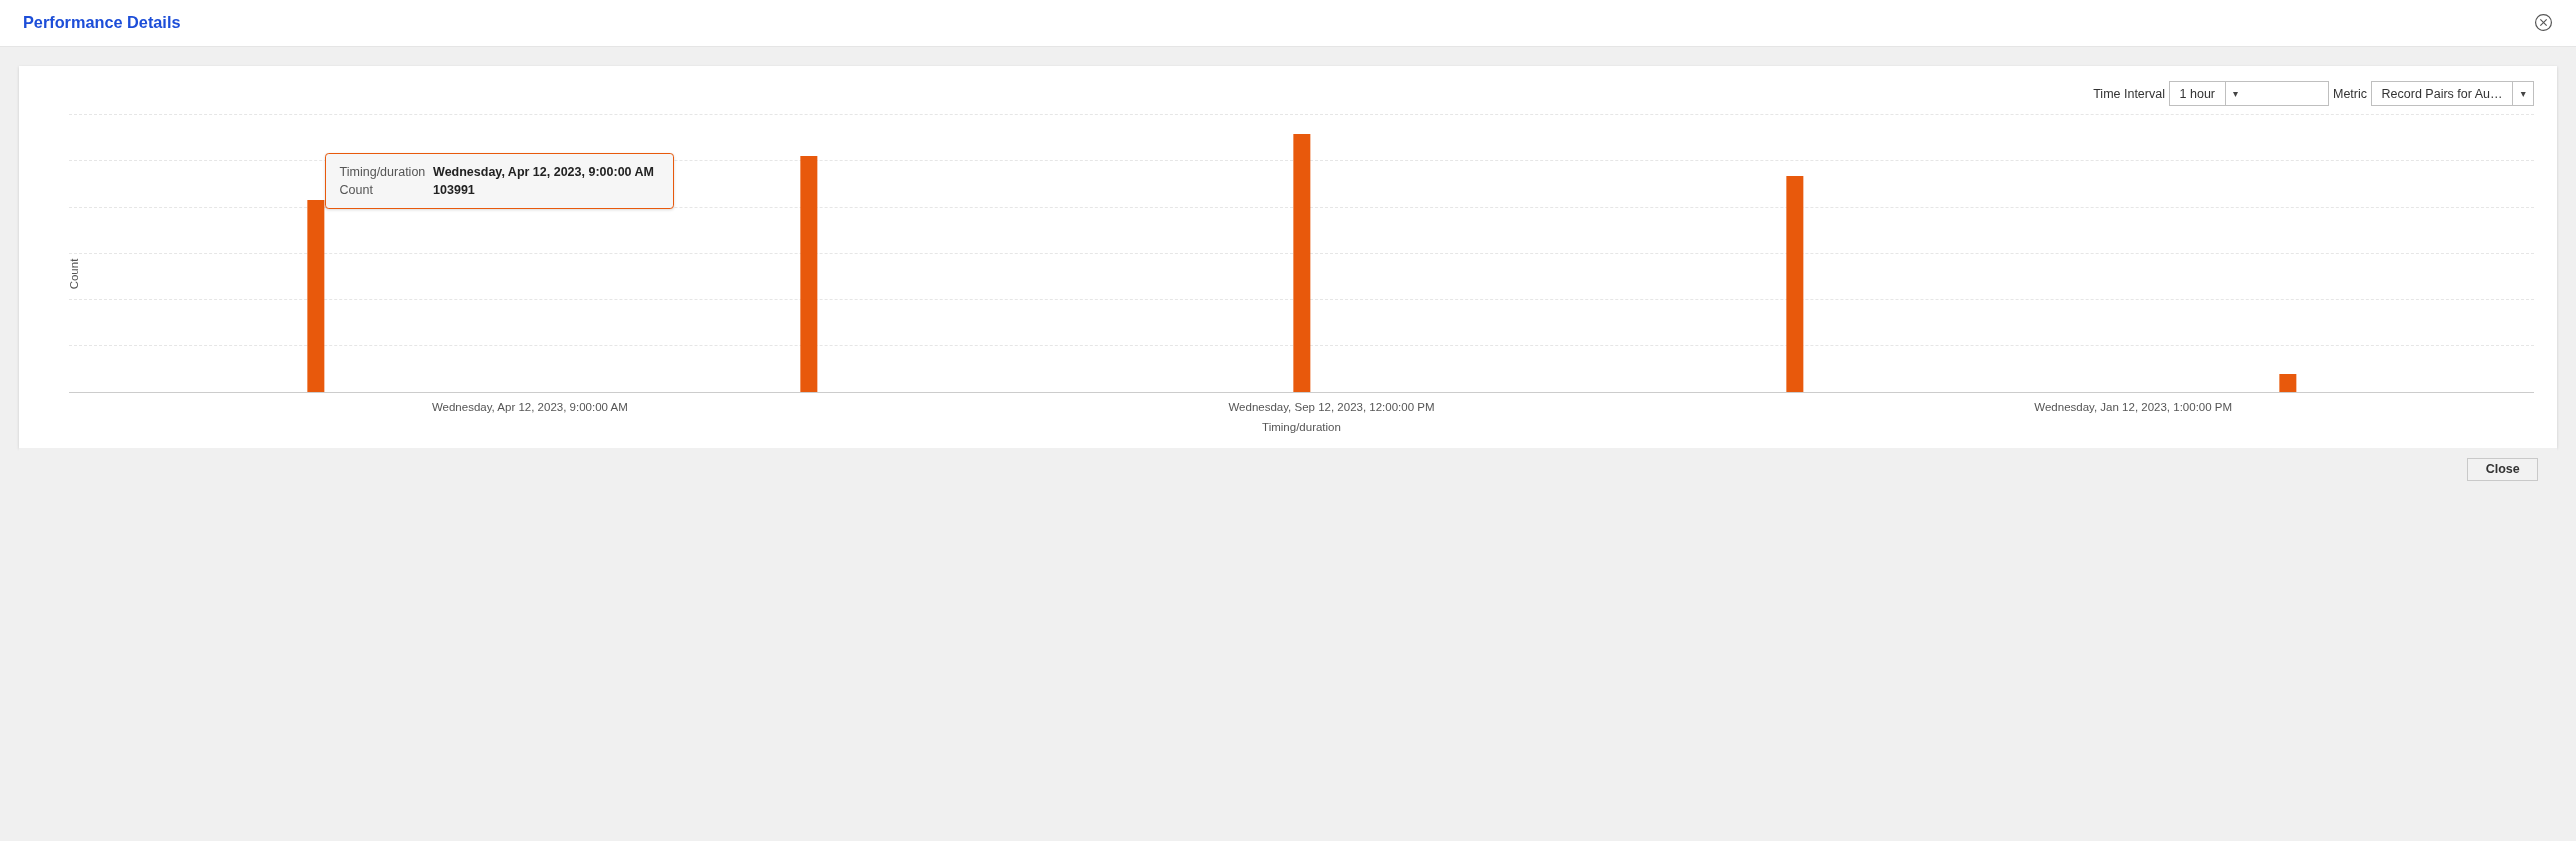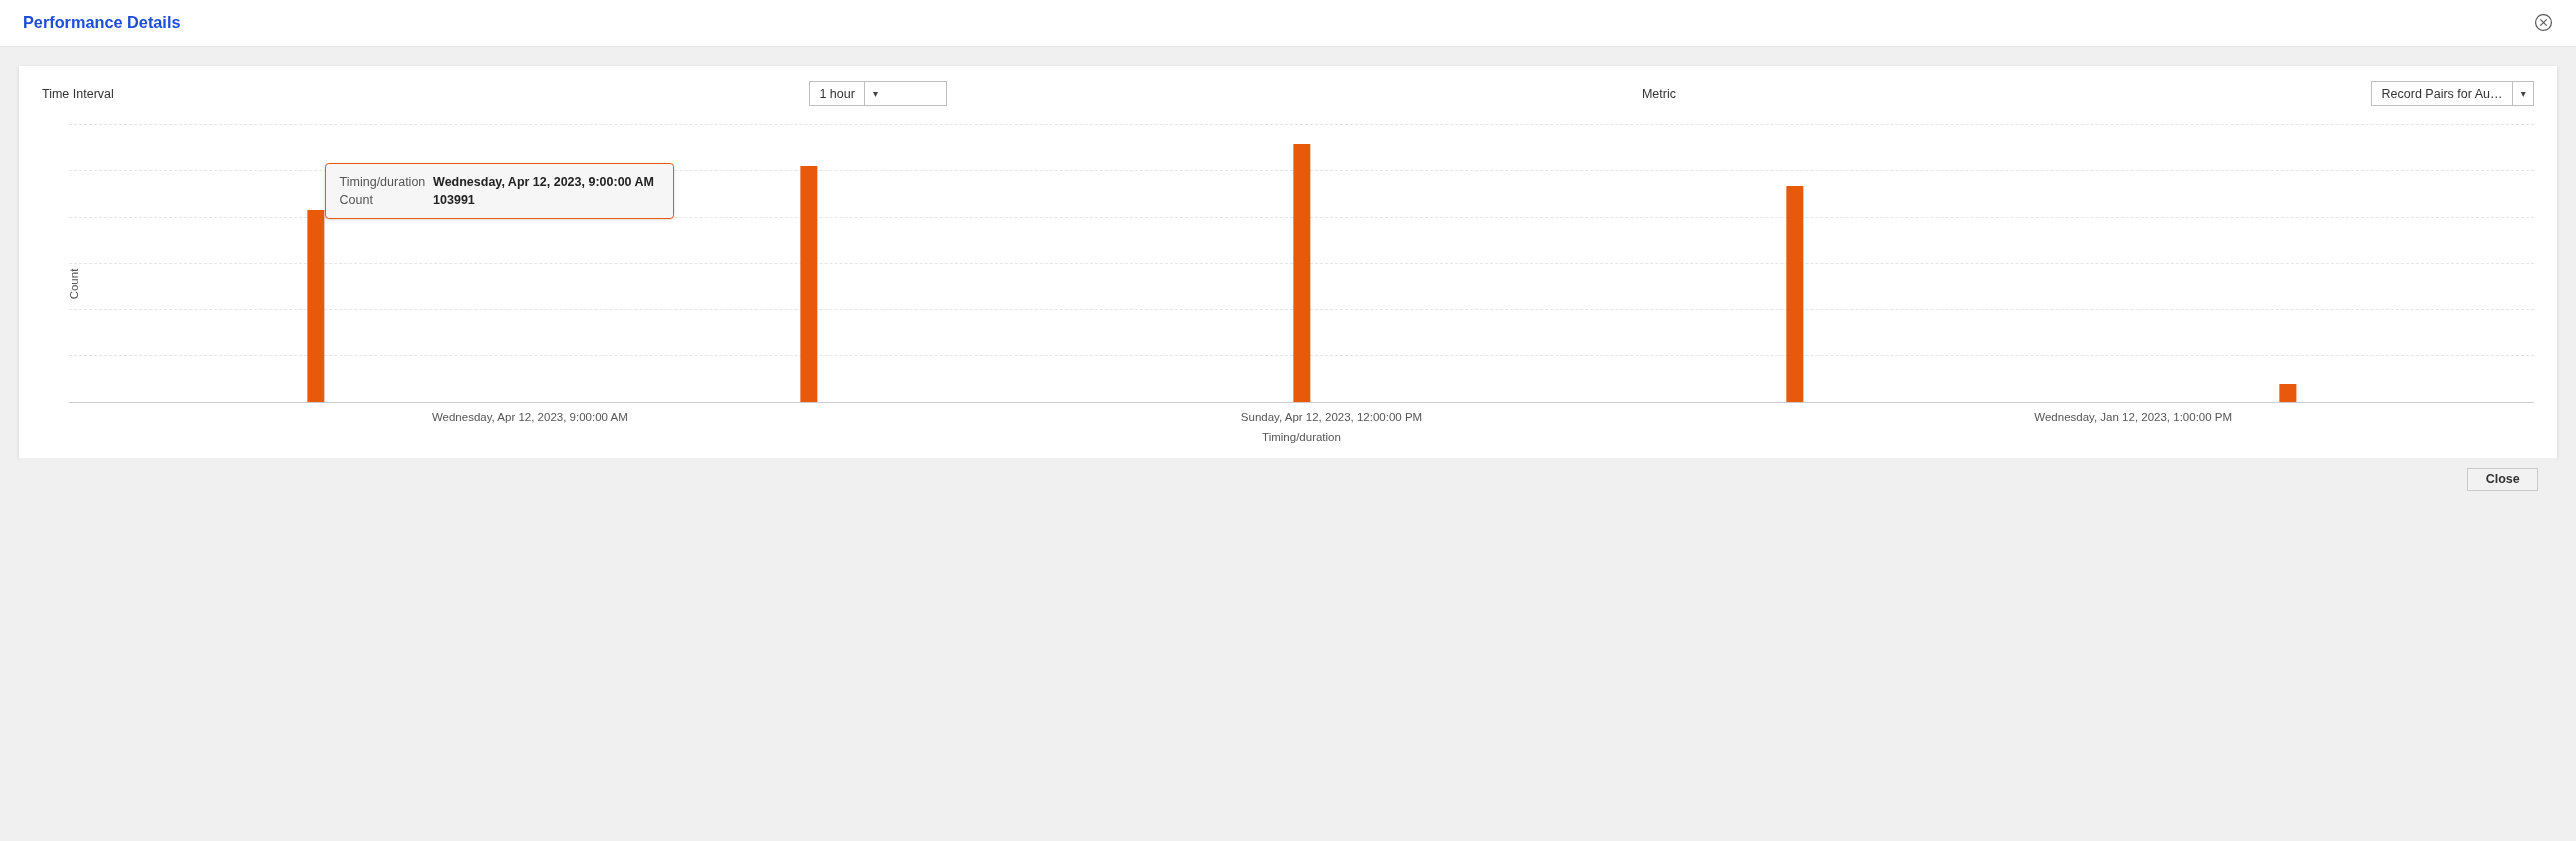--- a/index.html
+++ b/index.html
@@ -36,24 +36,24 @@
       background: #f0f0f0;
       padding: 19px;
     }
     .card {
       background: #fff;
       padding: 15.4px 23px 15.4px 23px;
       box-shadow: 0 1px 2.9px rgba(0,0,0,0.15);
     }
     .controls {
       display: flex;
-      justify-content: space-between;
+      justify-content: flex-end;
       align-items: center;
       gap: 4px;
-      margin-bottom: 19px;
+      margin-bottom: 9px;
     }
     .ctrl-label {
       font-size: 12.5px;
       color: #333;
     }
     .select-wrap {
       display: flex;
       align-items: center;
       border: 1px solid #bfbfbf;
       background: #fff;
@@ -70,21 +70,21 @@
     .select-wrap .caret {
       width: 21px;
       border-left: 1px solid #bfbfbf;
       display: flex;
       align-items: center;
       justify-content: center;
       height: 100%;
       font-size: 8.6px;
       color: #444;
     }
-    .w-interval { width: 138px; }
+    .w-interval { width: 160px; }
     .w-metric { width: 163px; }
     .w-metric .val { width: 142px; }
 
     
     .chart-zone {
       position: relative;
       margin-left: 27px;
     }
     .yaxis-label {
       position: absolute;
@@ -240,21 +240,21 @@
                       <td class="v">103991</td>
                     </tr>
                   </tbody>
                 </table>
               </div>
             </div>
         </div>
 
         <div class="xticks" id="xticks">
             <div class="xtick">Wednesday, Apr 12, 2023, 9:00:00 AM</div>
-            <div class="xtick">Sunday, Apr 12, 2023, 12:00:00 PM</div>
+            <div class="xtick">Wednesday, Sep 12, 2023, 12:00:00 PM</div>
             <div class="xtick">Wednesday, Jan 12, 2023, 1:00:00 PM</div>
           </div>
         <div class="xaxis-label">Timing/duration</div>
       </div>
 
     </div>
 
     <div class="footer">
       <button class="btn-close">Close</button>
     </div>

